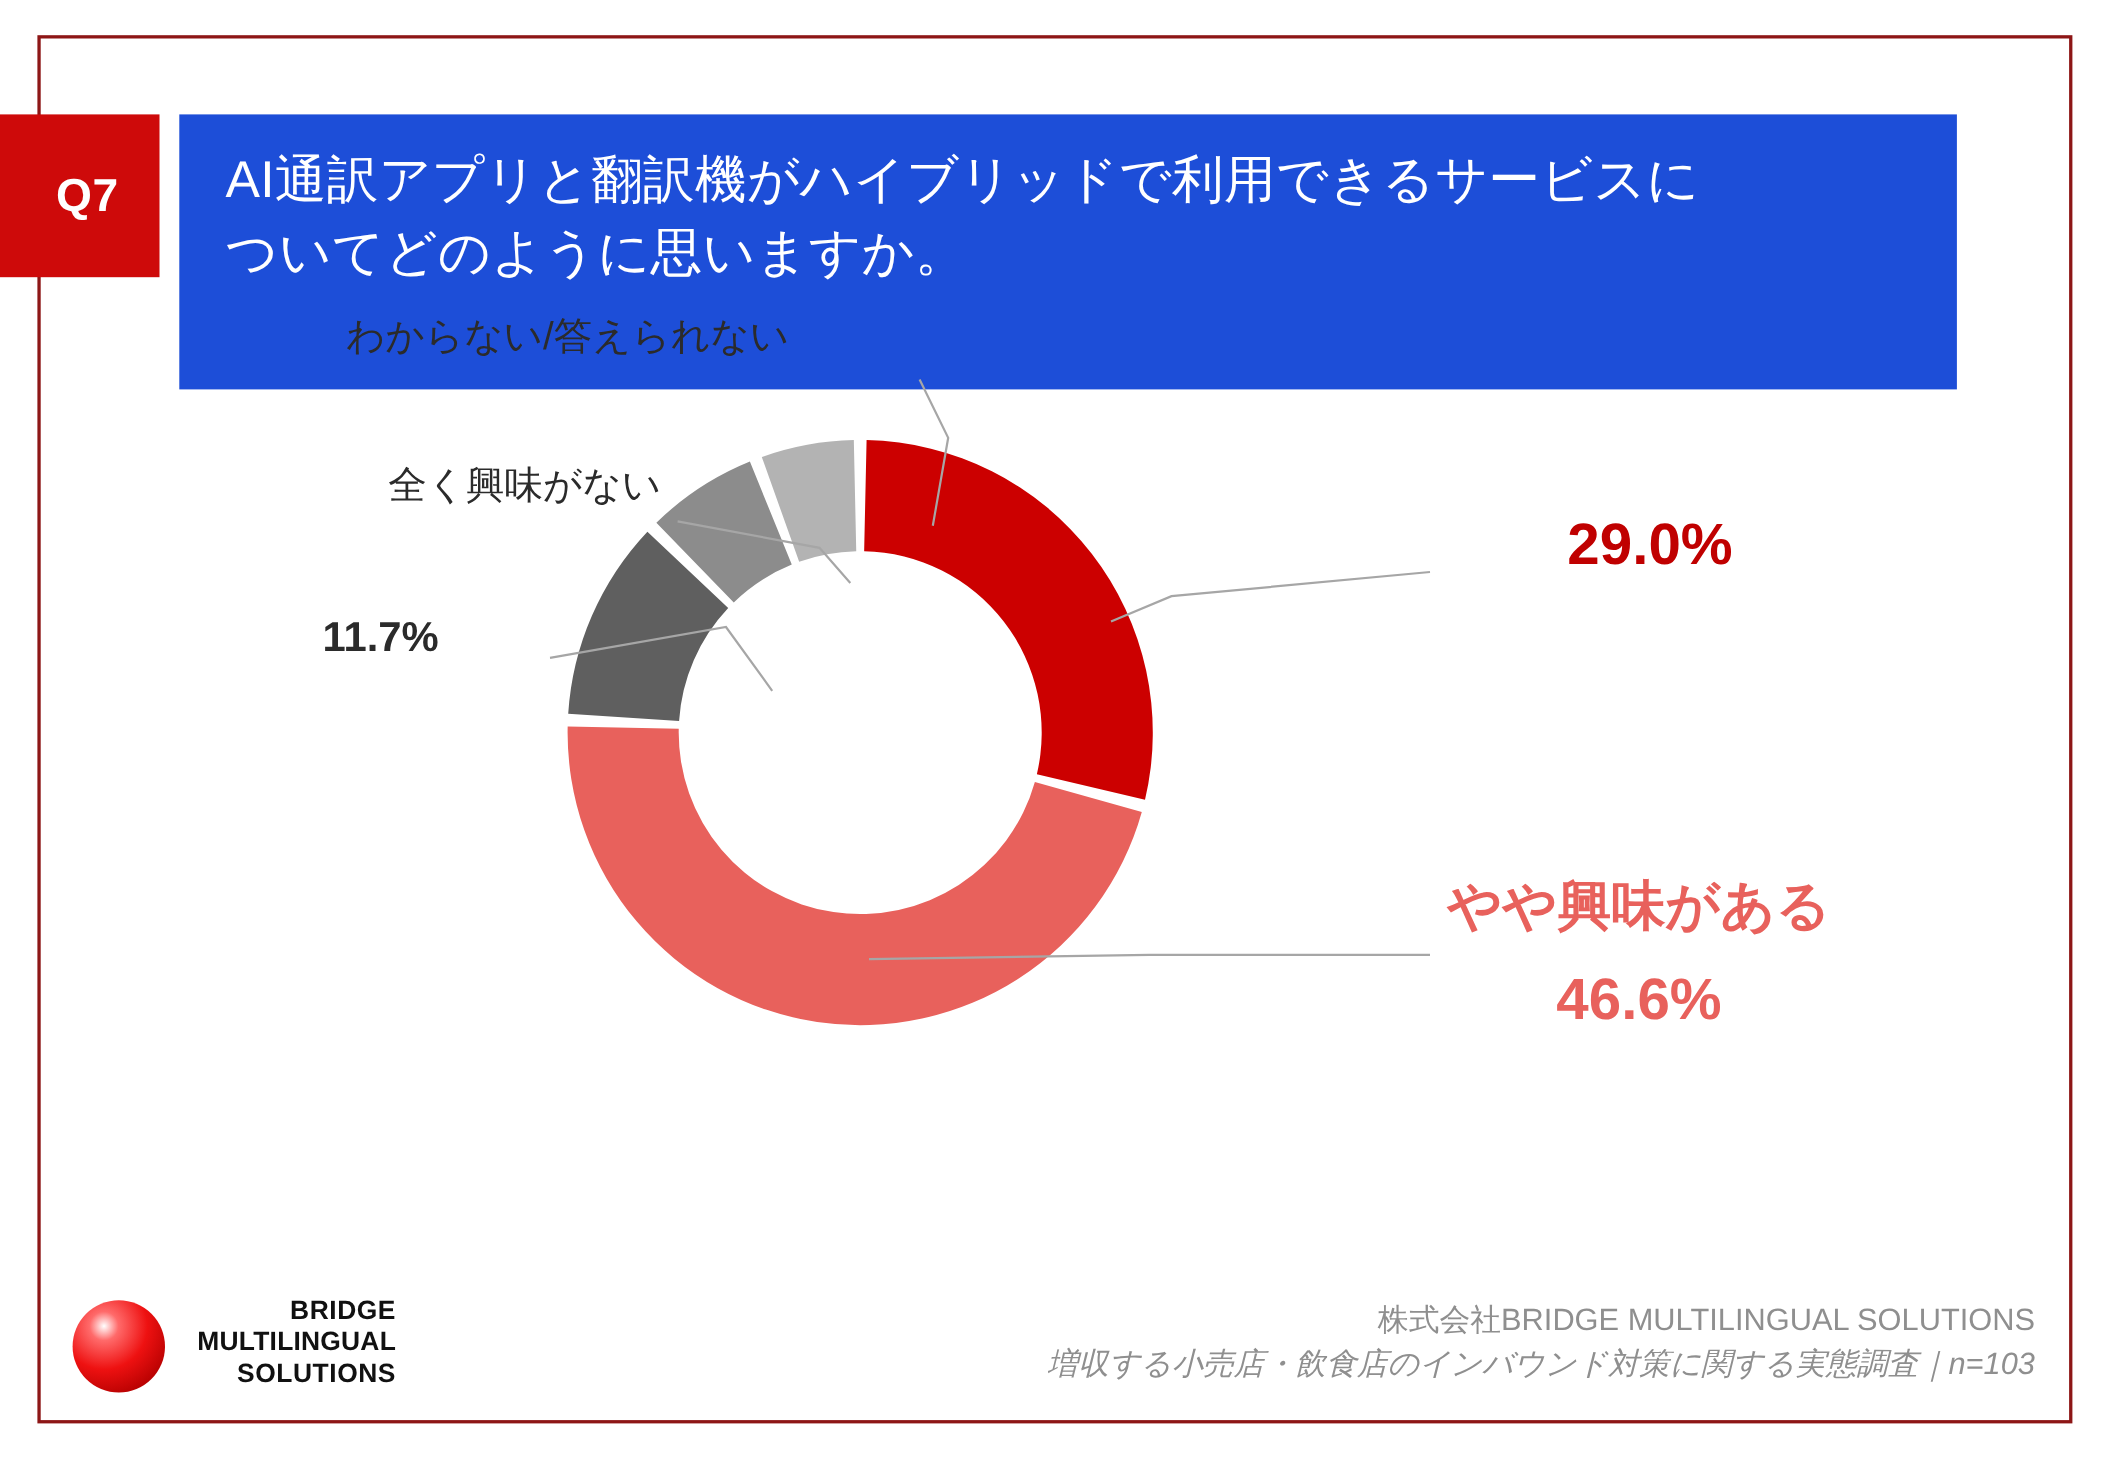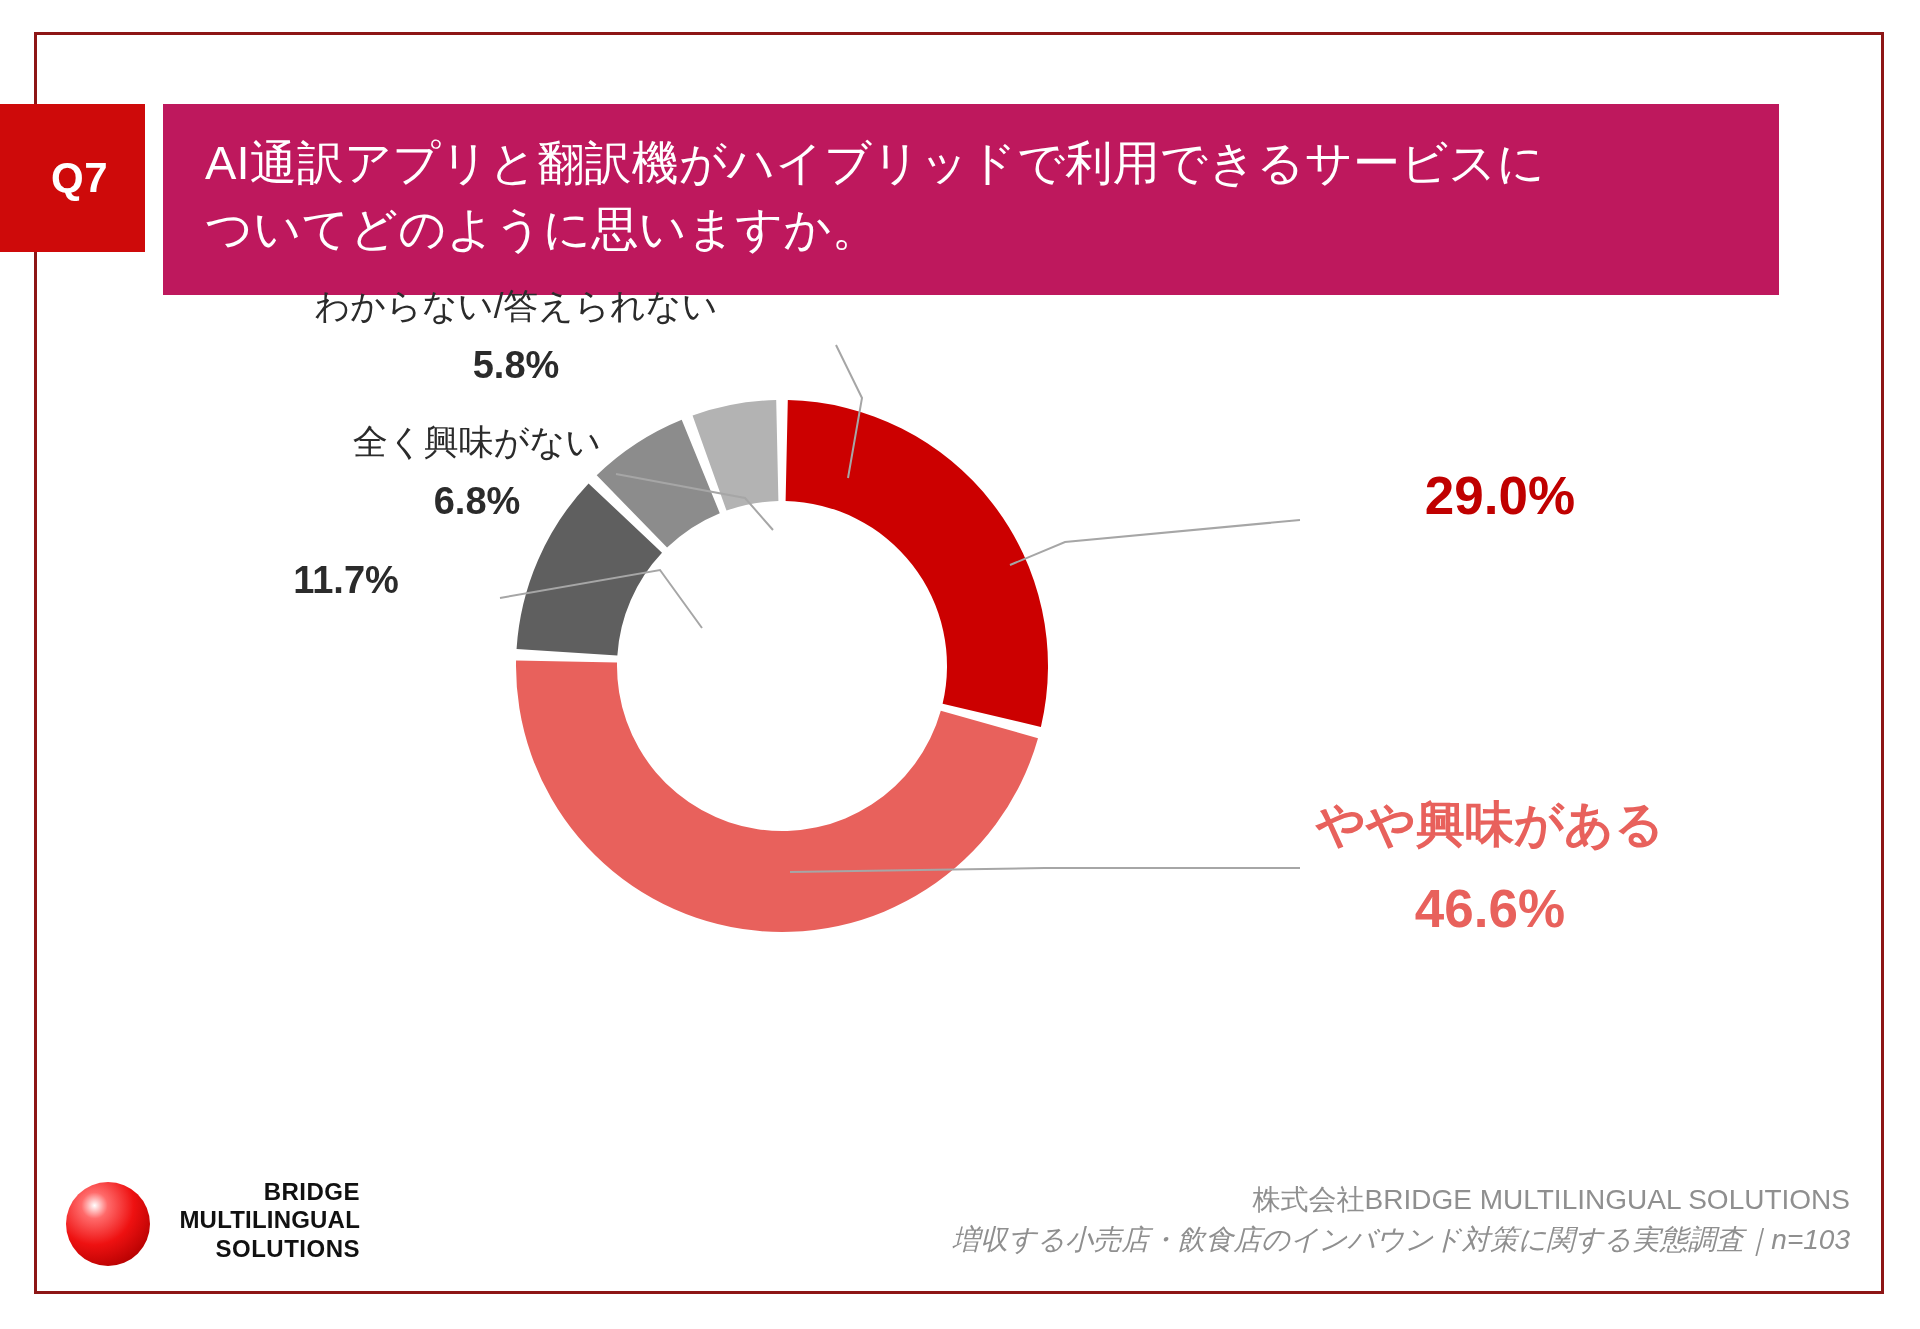--- a/index.html
+++ b/index.html
@@ -47,22 +47,22 @@
     letter-spacing: 0.5px;
     line-height: 1;
     margin-left: 14px;
   }
   
   #title-banner {
     position: absolute;
     left: 163px;
     top: 104px;
     width: 1616px;
-    height: 191px;
-    background: #be185d;
+    height: 250px;
+    background: #1d4ed8;
     box-sizing: border-box;
     padding: 26px 44px 0 42px;
   }
   #title-banner .title-text {
     color: #ffffff;
     font-size: 47px;
     font-weight: 500;
     line-height: 1.40;
     letter-spacing: 0.2px;
     white-space: pre-line;
@@ -196,26 +196,24 @@
         <path d="M 836,345 L 862,398 L 848,478"></path>
         <path d="M 616,474 L 745,498 L 773,530"></path>
         <path d="M 500,598 L 660,570 L 702,628"></path>
         <path d="M 1300,520 L 1065,542 L 1010,565"></path>
         <path d="M 1300,868 L 1045,868 L 790,872"></path>
       </g>
     </svg>
 
     <div class="callout" id="lbl-unknown">
       <span class="cat">わからない/答えられない</span>
-      <span class="val">5.8%</span>
     </div>
 
     <div class="callout" id="lbl-none">
       <span class="cat">全く興味がない</span>
-      <span class="val">6.8%</span>
     </div>
 
     <div class="callout" id="lbl-little">
       <span class="val">11.7%</span>
     </div>
 
     <div class="callout big accent-dark" id="lbl-very">
       <span class="val">29.0%</span>
     </div>
 

